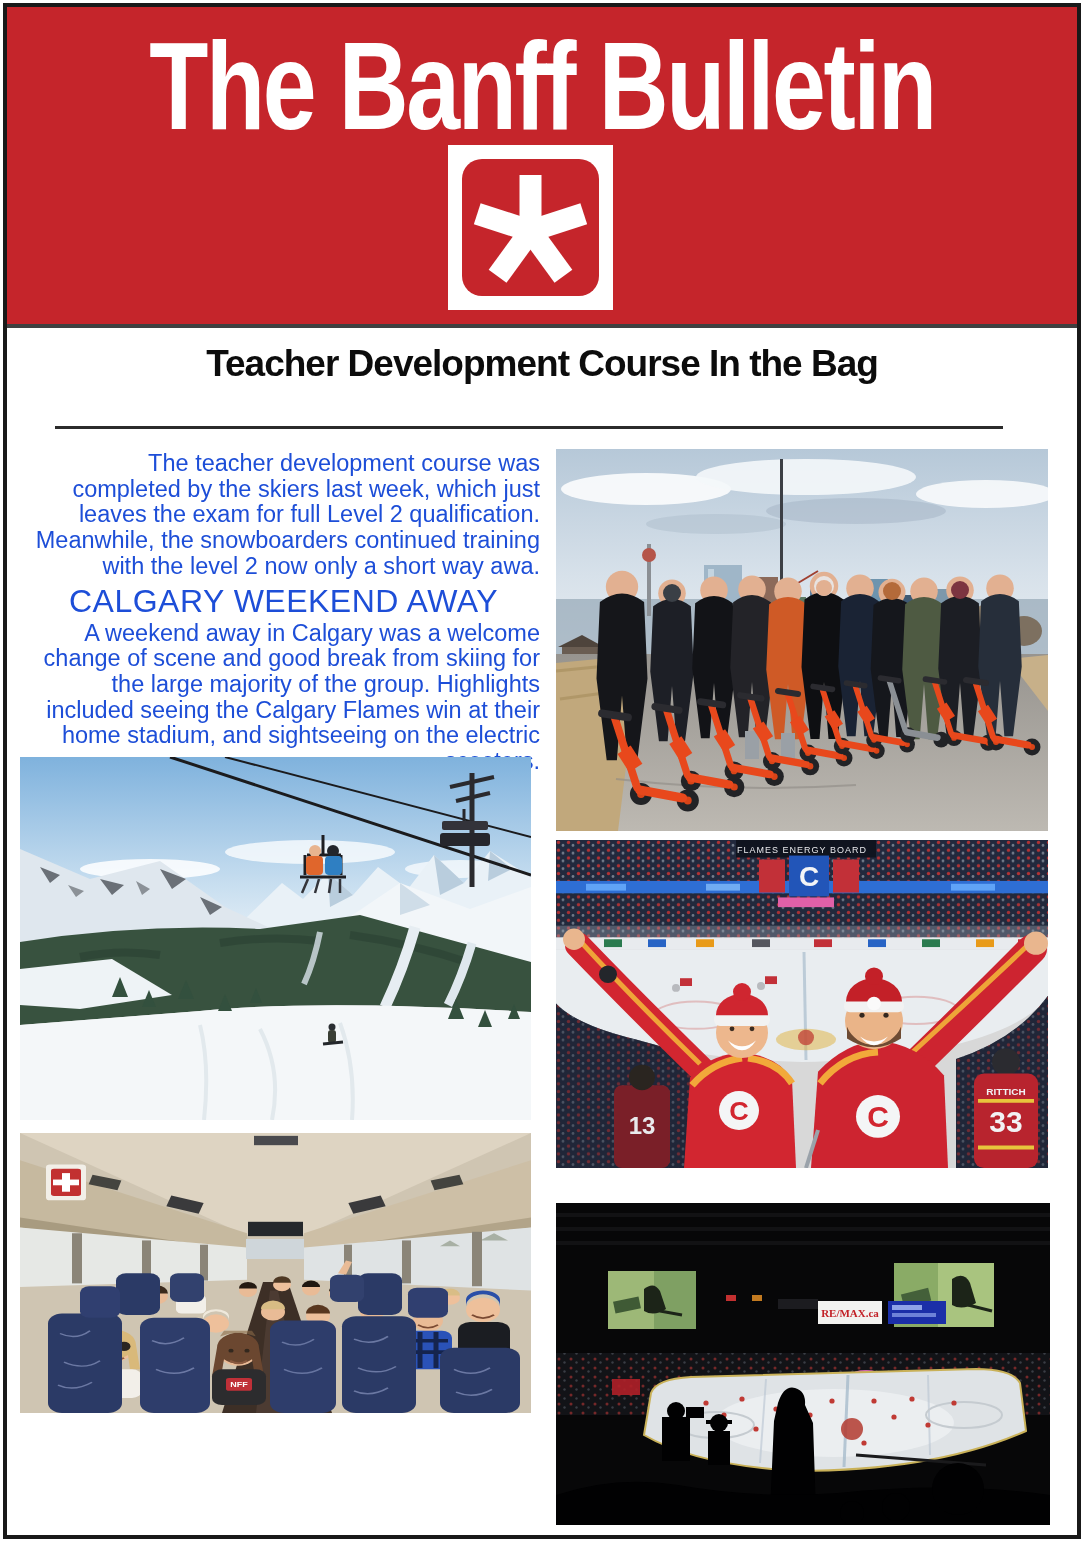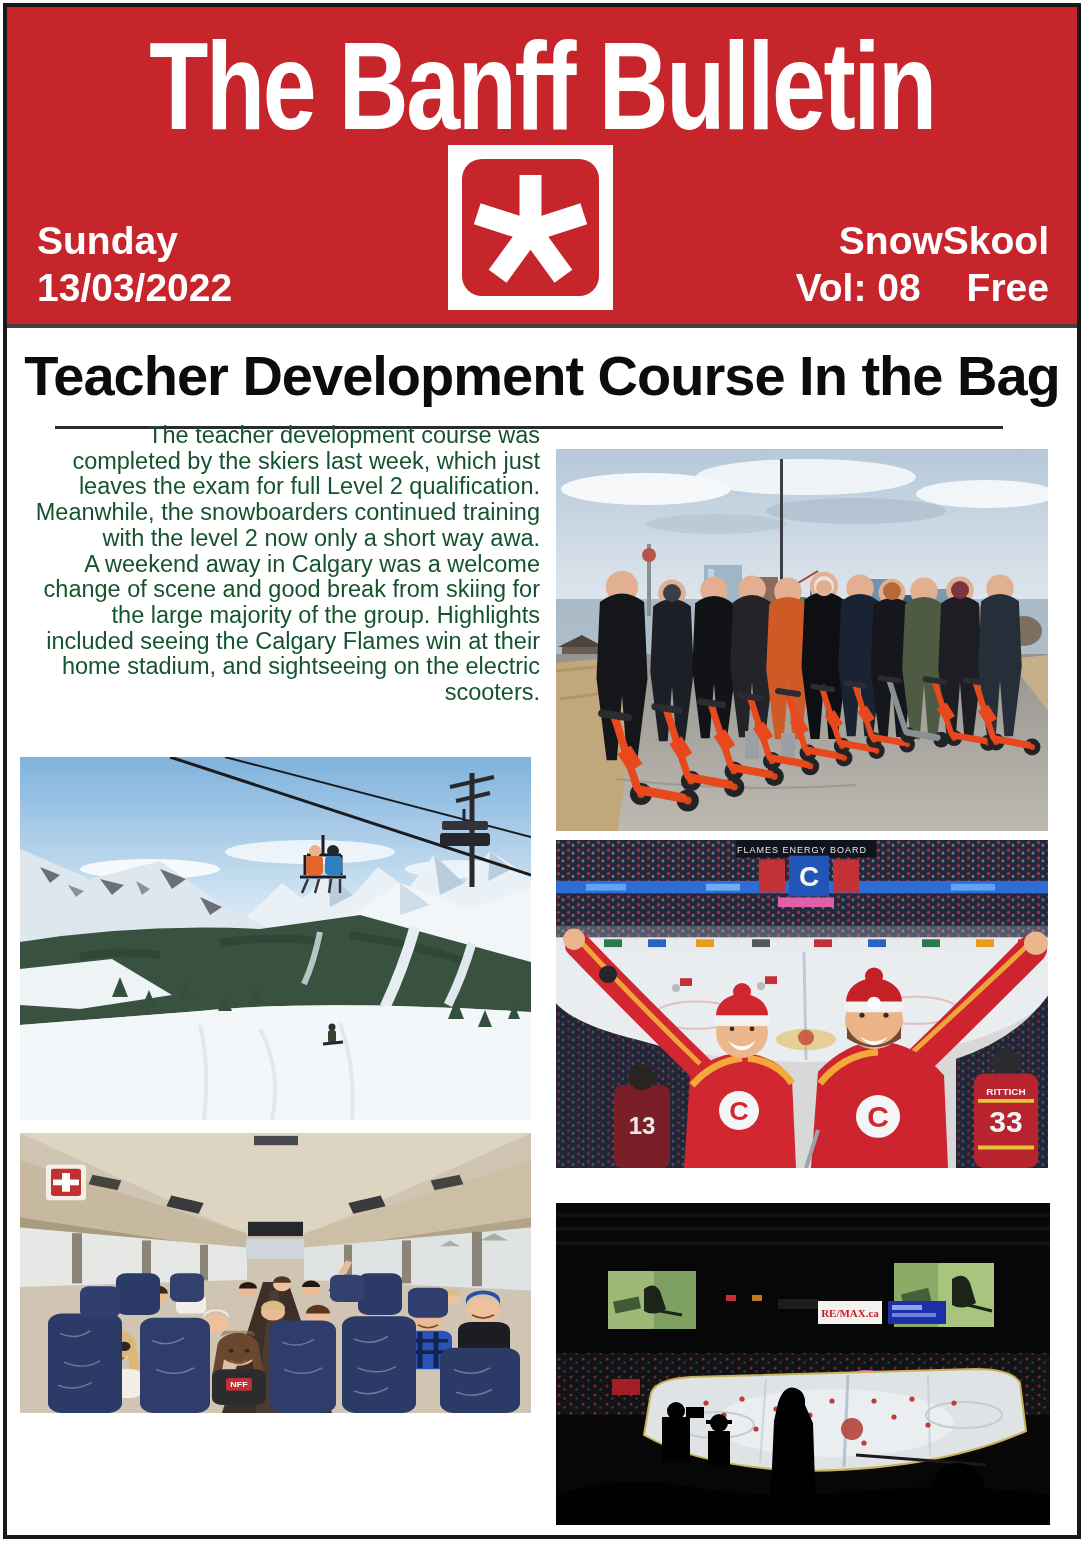--- a/index.html
+++ b/index.html
@@ -7,23 +7,23 @@
   .frame{position:absolute;left:3px;top:3px;width:1078px;height:1536px;box-sizing:border-box;border:4px solid #191919;background:#fff;}
   .masthead{position:absolute;left:0;top:0;width:1070px;height:317px;background:#c5252b;border-bottom:4px solid #404040;}
   .m-title{position:absolute;left:0;top:8px;width:1070px;text-align:center;color:#fff;font-weight:bold;
            font-size:124px;letter-spacing:-3px;transform:scaleX(.78);transform-origin:50% 0;white-space:nowrap;}
   .logo-box{position:absolute;left:441px;top:138px;width:165px;height:165px;background:#fff;}
   .logo-inner{position:absolute;left:14px;top:14px;width:137px;height:137px;background:#c5252b;border-radius:20px;}
   .m-date{position:absolute;left:30px;top:210px;color:#fff;font-weight:bold;font-size:39px;line-height:47px;}
   .m-right{position:absolute;right:28px;top:210px;color:#fff;font-weight:bold;font-size:39px;line-height:47px;text-align:right;}
   .m-vol-row{display:flex;gap:46px;justify-content:flex-end;}
   .headline{position:absolute;left:0;top:336px;width:1070px;text-align:center;color:#0c0c0c;font-weight:bold;
-            font-size:56px;letter-spacing:-1px;white-space:nowrap;}
+            font-size:37px;letter-spacing:-1px;white-space:nowrap;}
   .headline-rule{position:absolute;left:48px;top:419px;width:948px;height:3px;background:#2b2b2b;}
-  .colL{position:absolute;left:20px;top:416px;width:513px;color:#14532d;}
+  .colL{position:absolute;left:20px;top:444px;width:513px;color:#1d4ed8;}
   .colL p{margin:0;font-size:23.5px;line-height:25.7px;text-align:right;}
   .p1{text-align:justify;text-indent:47px;}
   .subhead{margin:3px 0 2px 0;font-size:32px;line-height:36px;font-weight:400;text-align:center;letter-spacing:.5px;}
   .photo{position:absolute;overflow:hidden;background:#d8d8d8;}
   .photo svg{display:block;width:100%;height:100%;}
   .ph-ski{left:13px;top:750px;width:511px;height:363px;}
   .ph-bus{left:13px;top:1126px;width:511px;height:280px;}
   .ph-scooters{left:549px;top:442px;width:492px;height:382px;}
   .ph-flames{left:549px;top:833px;width:492px;height:328px;}
   .ph-arena{left:549px;top:1196px;width:494px;height:322px;font-family:Liberation Serif, serif;}
@@ -54,39 +54,29 @@
               </g>
             <g transform="rotate(288)">
                 <rect x="-11" y="-56" width="22" height="56"></rect>
               </g>
             <circle cx="0" cy="0" r="16"></circle>
           </g>
         </svg>
       </div>
     </div>
 
-    <div class="m-date">
-      <div>Sunday</div>
-      <div>13/03/2022</div>
-    </div>
-
-    <div class="m-right">
-      <div>SnowSkool</div>
-      <div class="m-vol-row">
-        <span>Vol: 08</span>
-        <span>Free</span>
-      </div>
-    </div>
+
   </div>
 
   <div class="headline">Teacher Development Course In the Bag</div>
   <div class="headline-rule"></div>
 
   <div class="colL">
     <p class="p1">The teacher development course was completed by the skiers last week, which just leaves the exam for full Level 2 qualification. Meanwhile, the snowboarders continued training with the level 2 now only a short way awa.</p>
+    <h2 class="subhead">CALGARY WEEKEND AWAY</h2>
     <p class="p2">A weekend away in Calgary was a welcome change of scene and good break from skiing for the large majority of the group. Highlights included seeing the Calgary Flames win at their home stadium, and sightseeing on the electric scooters.</p>
   </div>
 
   <div class="photo ph-scooters">
     <svg viewBox="0 0 492 382" preserveAspectRatio="none">
       <defs>
         <linearGradient id="sc-sky" x1="0" y1="0" x2="0" y2="1">
           <stop offset="0" stop-color="#b6c8d8"></stop>
             <stop offset=".55" stop-color="#d7e1ea"></stop>
             <stop offset="1" stop-color="#edf1f4"></stop>

